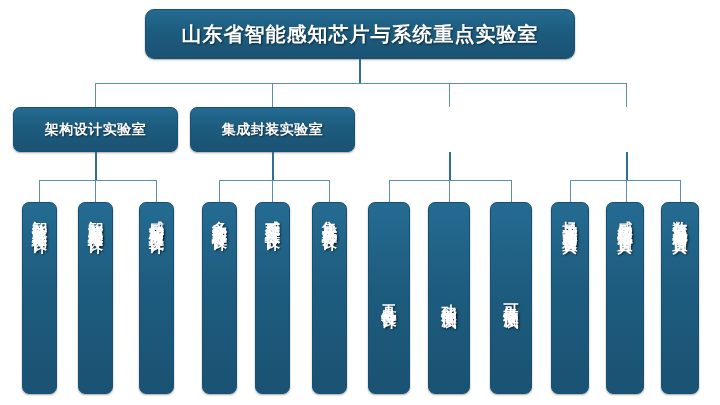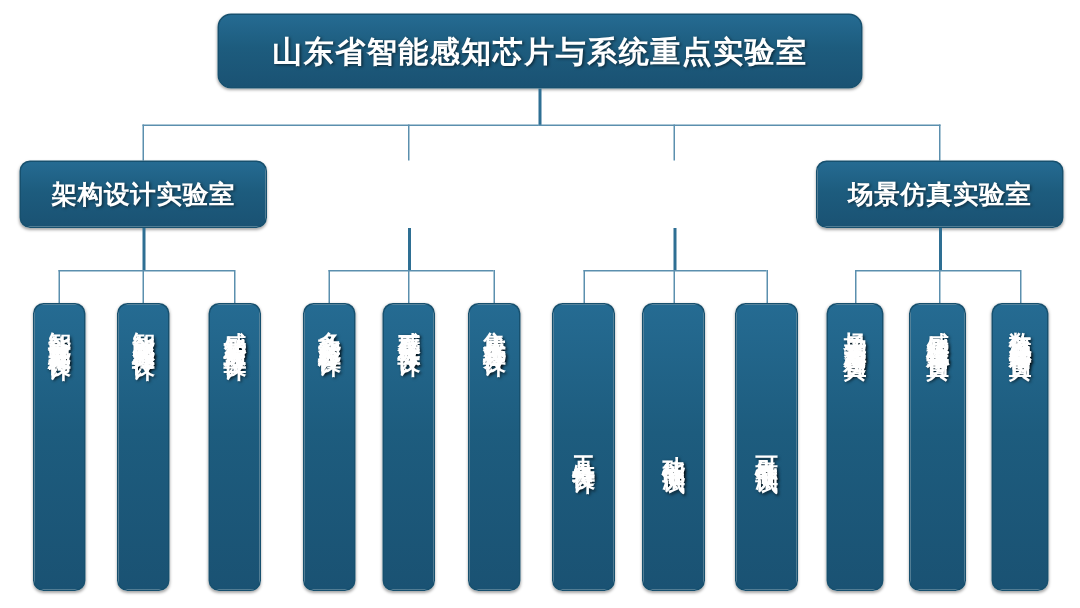--- a/index.html
+++ b/index.html
@@ -48,21 +48,21 @@
     font-size: 20px;
     font-weight: bold;
     letter-spacing: 1px;
     text-shadow: 1px 1px 2px rgba(0,0,0,0.55);
   }
 
   
   .node.lvl2 {
     top: 107px;
     height: 45px;
-    font-size: 17px;
+    font-size: 14px;
     font-weight: bold;
     letter-spacing: 0.5px;
     text-shadow: 1px 1px 2px rgba(0,0,0,0.5);
   }
   .lvl2-0 { left: 13px;  width: 165px; }
   .lvl2-1 { left: 190px; width: 165px; }
   .lvl2-2 { left: 367px; width: 165px; }
   .lvl2-3 { left: 544px; width: 165px; }
 
   
@@ -99,22 +99,22 @@
   <div class="conn h" style="left:95px; top:83px; width:264px;"></div>
   <div class="conn h" style="left:359px; top:83px; width:268px;"></div>
   <div class="conn v" style="left:95px;  top:83px; height:24px;"></div>
   <div class="conn v" style="left:272px; top:83px; height:24px;"></div>
   <div class="conn v" style="left:449px; top:83px; height:24px;"></div>
   <div class="conn v" style="left:626px; top:83px; height:24px;"></div>
 
   <div class="node lvl2 lvl2-0">
     <span>架构设计实验室</span>
   </div>
-  <div class="node lvl2 lvl2-3">
-    <span>场景仿真实验室</span>
+  <div class="node lvl2 lvl2-1">
+    <span>集成封装实验室</span>
   </div>
 
   <div class="conn v thick" style="left:95px; top:152px; height:28px;"></div>
   <div class="conn h" style="left:39px; top:180px; width:117px;"></div>
   <div class="conn v" style="left:39px;  top:180px; height:22px;"></div>
   <div class="conn v" style="left:95px;  top:180px; height:22px;"></div>
   <div class="conn v" style="left:156px; top:180px; height:22px;"></div>
 
   <div class="node leaf" style="left:22px; width:35px;">
     <span class="vtext">智能计算架构设计</span>

